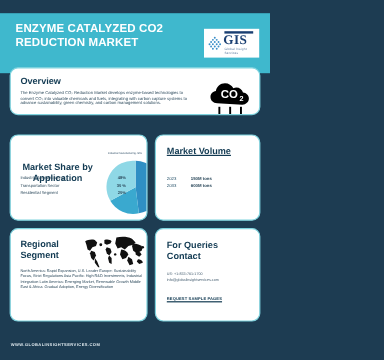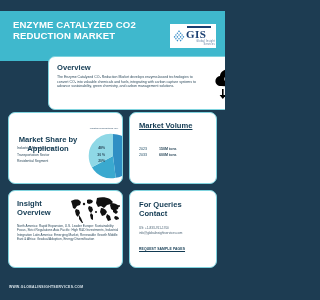--- a/index.html
+++ b/index.html
@@ -23,21 +23,21 @@
     line-height:10.6px;
     letter-spacing:0.1px;
     text-transform:uppercase;
   }
   .logo-box{
     position:absolute;left:170px;top:13px;
     width:46px;height:24px;
     background:#ffffff;
     display:flex;align-items:center;justify-content:center;
   }
-  .logo-inner{position:relative;width:44px;height:22px;text-align:right;}
+  .logo-inner{position:relative;width:44px;height:22px;}
   .logo-bar{
     position:absolute;left:16px;top:1px;width:24px;height:1.6px;background:#1a3f72;
   }
   .logo-mark{
     position:absolute;left:2px;top:5px;width:12px;height:13px;
   }
   .logo-gis{
     position:absolute;left:15px;top:3px;
     color:#1a3f72;font-size:11px;font-weight:bold;letter-spacing:0.4px;
     font-family:"Liberation Serif", serif;
@@ -61,21 +61,21 @@
     font-size:7.6px;
     line-height:9px;
   }
   .body-text{
     color:#2d4a5c;
     font-size:3.5px;
     line-height:4.6px;
   }
 
   
-  #overview-card{left:8px;top:56px;width:209px;height:54px;margin-left:40px;}
+  #overview-card{left:8px;top:56px;width:209px;height:40px;}
   #overview-title{position:absolute;left:8px;top:6px;}
   #overview-body{position:absolute;left:8px;top:18px;width:140px;}
 
   .co2-icon{position:absolute;left:163px;top:8px;width:40px;height:36px;}
 
   
   #market-share-card{left:8px;top:112px;width:115px;height:72px;}
   #ms-title{position:absolute;left:8px;top:22px;width:62px;text-align:center;}
   .ms-rows{position:absolute;left:8px;top:32px;width:88px;}
   .ms-row{display:flex;justify-content:space-between;font-size:3.4px;color:#2d4a5c;line-height:6.6px;}
@@ -205,21 +205,21 @@
       <span class="vl">150M tons</span>
     </div>
     <div class="mv-row">
       <span class="yr">2033</span>
       <span class="vl">600M tons</span>
     </div>
   </div>
 </div>
 
 <div class="card" id="regional-card">
-  <div class="card-title" id="rg-title">Insight Overview</div>
+  <div class="card-title" id="rg-title">Regional Segment</div>
   <svg class="map-icon" viewBox="0 0 56 28">
     <g fill="#111">
       <path d="M4 6c2-1 5-2 8-1l2 2-1 3-3 1-2 3-2-1-1-4z"></path>
       <path d="M9 14l3 1 1 3-2 4-2-2-1-4z"></path>
       <path d="M12 20l2 3 2 5-1 0-3-4z"></path>
       <path d="M20 5c3-1 5 0 6 1l-1 2-3 1-2-1z"></path>
       <path d="M22 11l3 1 1 3-2 3-2-2-1-3z"></path>
       <path d="M24 18l2 2 0 5-2-1-1-4z"></path>
       <path d="M30 3c4-1 9-1 13 1l3 3-2 2-4 1-3 3-3-2-3 1-2-4z"></path>
       <path d="M44 8c3 0 6 1 8 3l-1 3-4 2-3-2-1-4z"></path>

